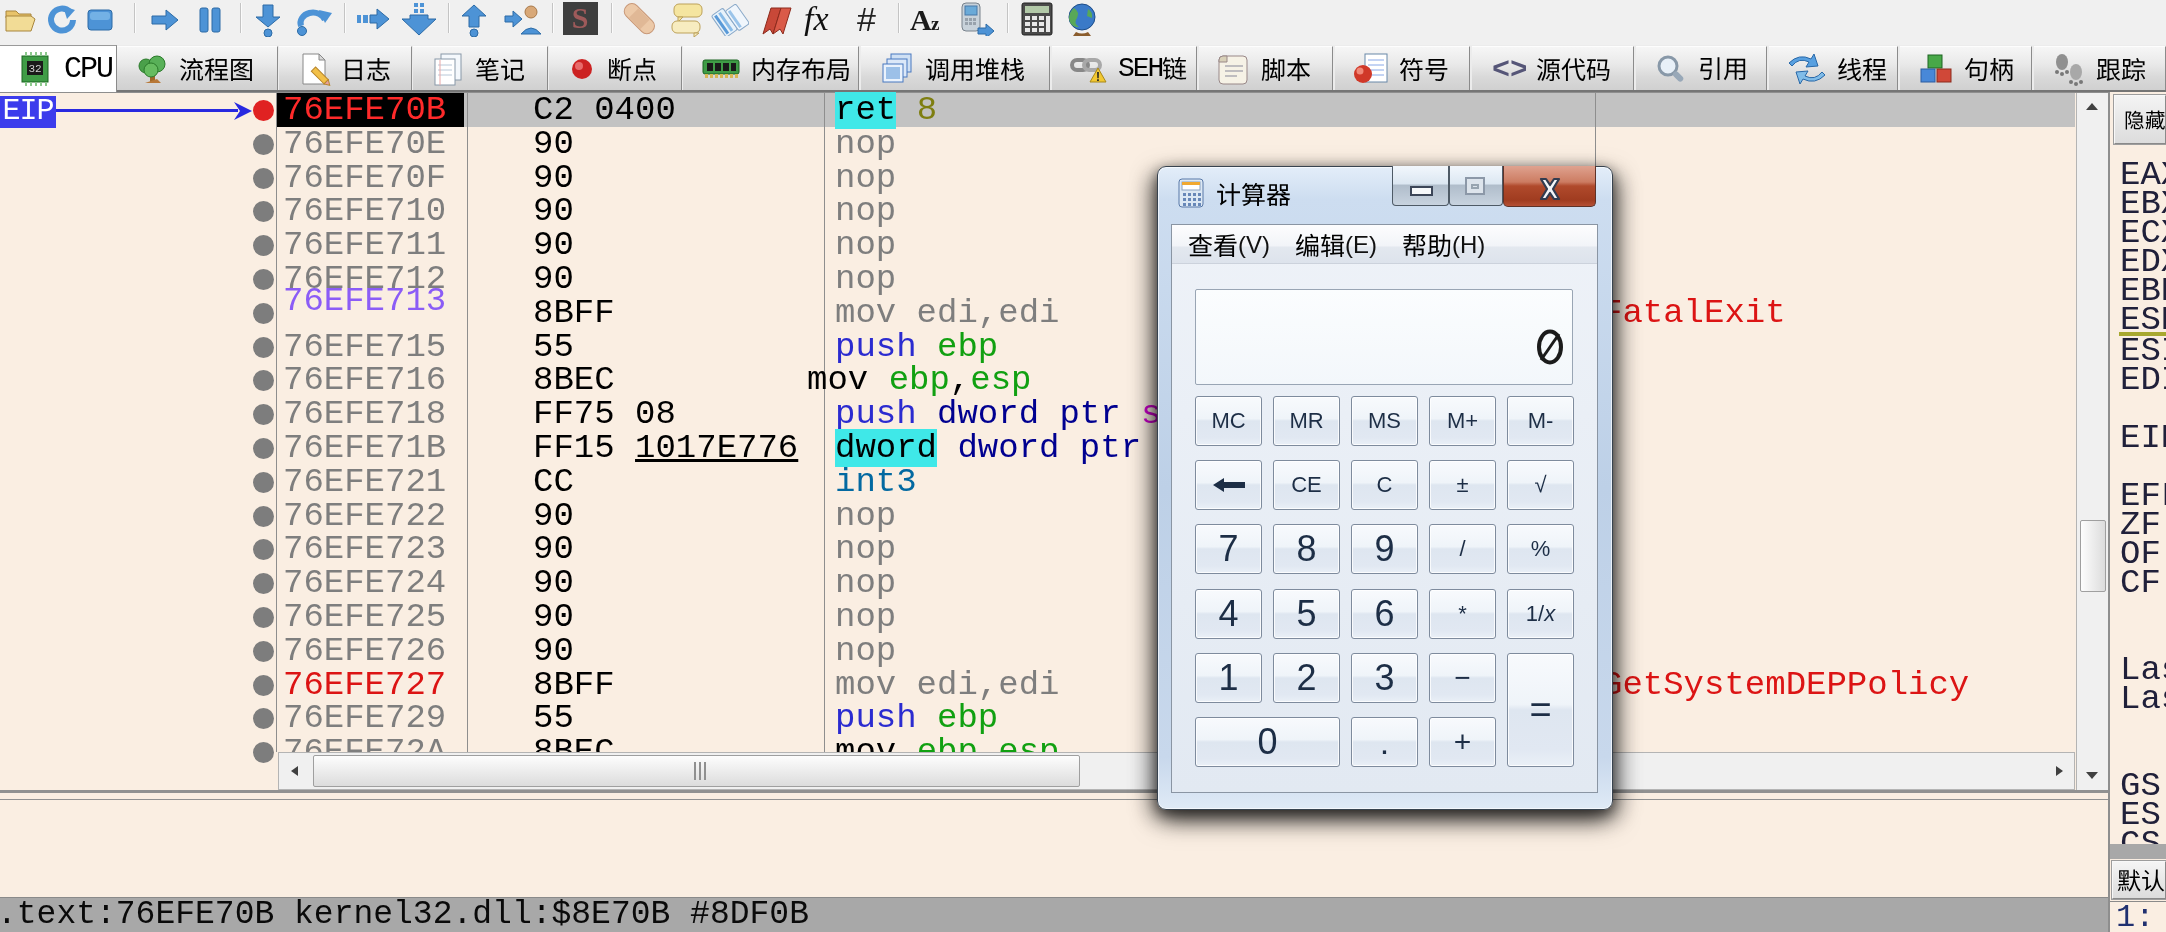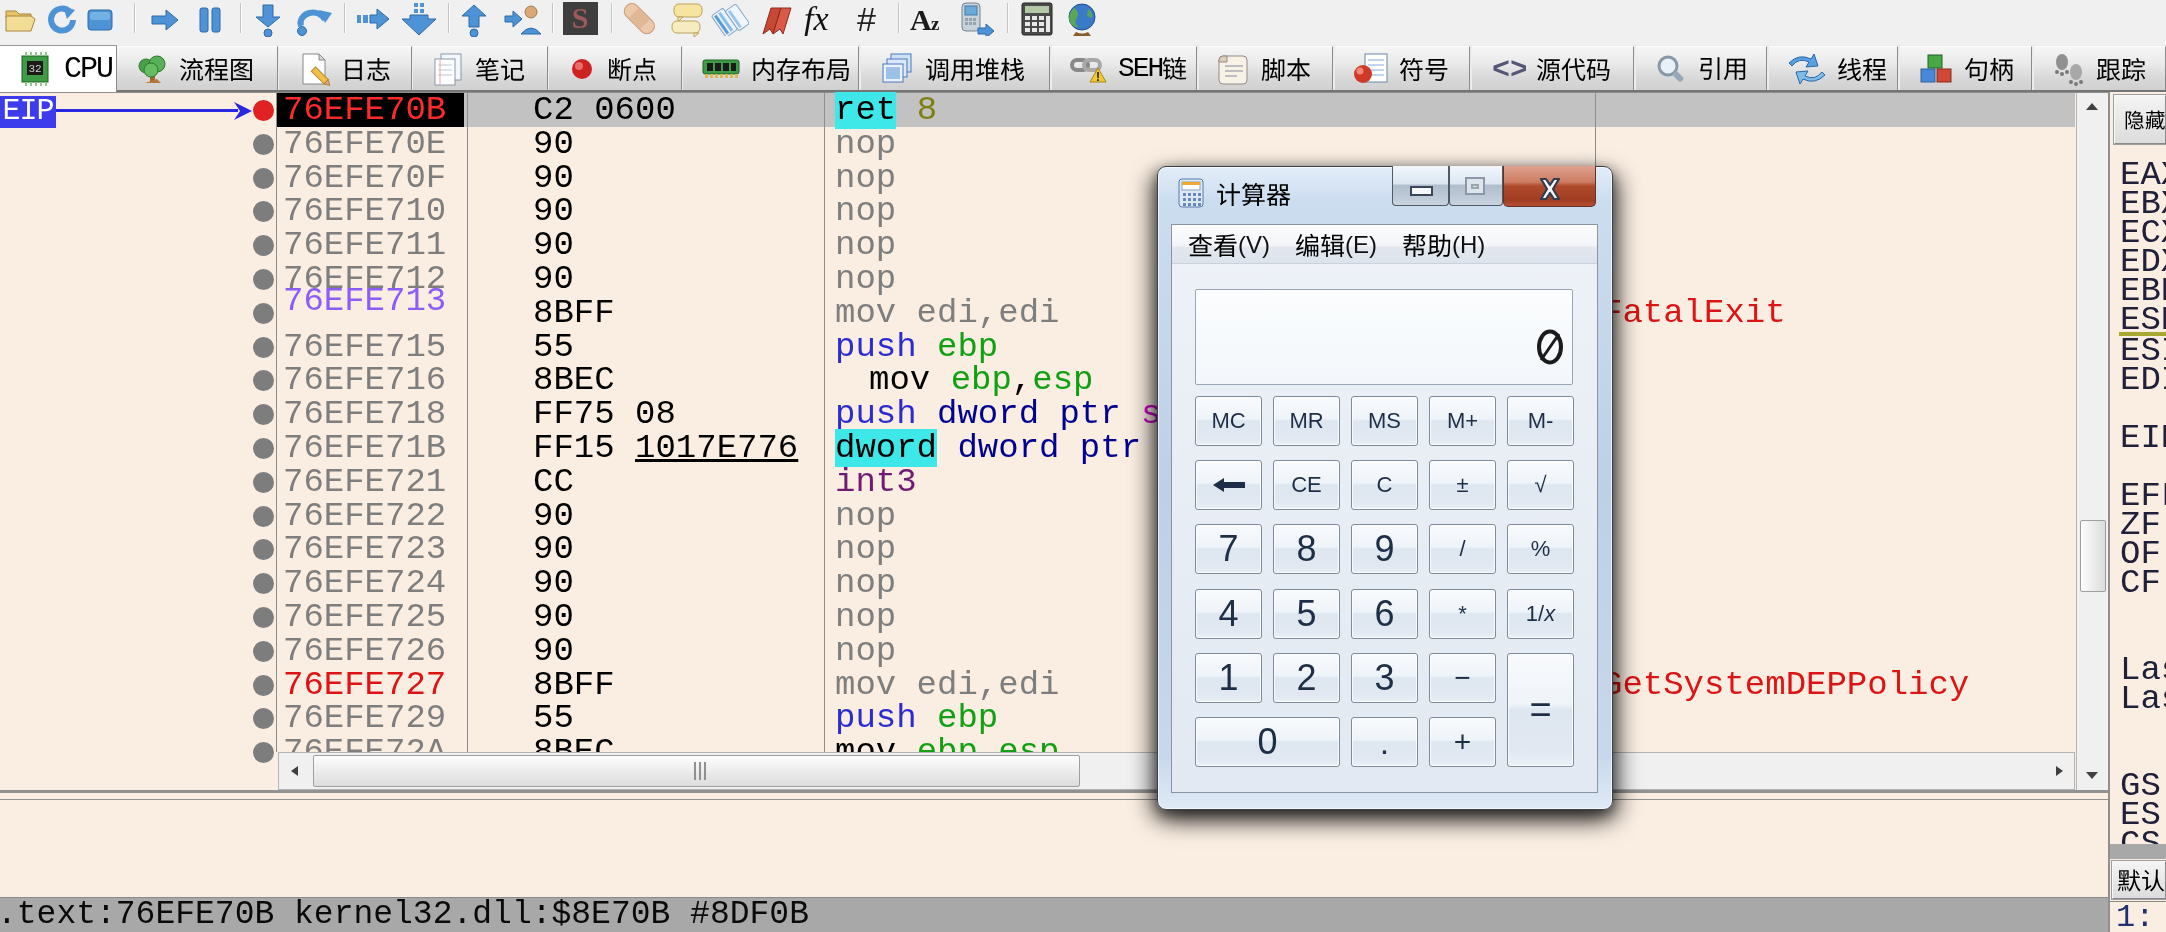--- a/index.html
+++ b/index.html
@@ -539,21 +539,21 @@
 <div class="dot" style="left:253px;top:472px;background:#7d7d7d"></div>
 <div class="dot" style="left:253px;top:506px;background:#7d7d7d"></div>
 <div class="dot" style="left:253px;top:539px;background:#7d7d7d"></div>
 <div class="dot" style="left:253px;top:573px;background:#7d7d7d"></div>
 <div class="dot" style="left:253px;top:607px;background:#7d7d7d"></div>
 <div class="dot" style="left:253px;top:641px;background:#7d7d7d"></div>
 <div class="dot" style="left:253px;top:675px;background:#7d7d7d"></div>
 <div class="dot" style="left:253px;top:708px;background:#7d7d7d"></div>
 <div class="dot" style="left:253px;top:742px;background:#7d7d7d"></div>
 <div class="row" style="top:93px;left:283px;color:#ff2a2a">76EFE70B</div>
-<div class="row" style="top:93px;left:533px;color:#000">C2 0600</div>
+<div class="row" style="top:93px;left:533px;color:#000">C2 0400</div>
 <div class="row" style="top:93px;left:835px"><span style="color:#000;background:#3fe8e8">ret</span><span style="color:#000"> </span><span style="color:#7e7e10">8</span></div>
 <div class="row" style="top:127px;left:283px;color:#7e7e7e">76EFE70E</div>
 <div class="row" style="top:127px;left:533px;color:#000">90</div>
 <div class="row" style="top:127px;left:835px"><span style="color:#7e7e7e">nop</span></div>
 <div class="row" style="top:161px;left:283px;color:#7e7e7e">76EFE70F</div>
 <div class="row" style="top:161px;left:533px;color:#000">90</div>
 <div class="row" style="top:161px;left:835px"><span style="color:#7e7e7e">nop</span></div>
 <div class="row" style="top:194px;left:283px;color:#7e7e7e">76EFE710</div>
 <div class="row" style="top:194px;left:533px;color:#000">90</div>
 <div class="row" style="top:194px;left:835px"><span style="color:#7e7e7e">nop</span></div>
@@ -565,30 +565,30 @@
 <div class="row" style="top:262px;left:835px"><span style="color:#7e7e7e">nop</span></div>
 <div class="row" style="top:284px;left:283px;color:#8b5cf6">76EFE713</div>
 <div class="row" style="top:296px;left:533px;color:#000">8BFF</div>
 <div class="row" style="top:296px;left:835px"><span style="color:#7e7e7e">mov edi,edi</span></div>
 <div class="row" style="top:296px;left:1602px;color:#dc1414">FatalExit</div>
 <div class="row" style="top:330px;left:283px;color:#7e7e7e">76EFE715</div>
 <div class="row" style="top:330px;left:533px;color:#000">55</div>
 <div class="row" style="top:330px;left:835px"><span style="color:#2b2bd0">push</span> <span style="color:#11a011">ebp</span></div>
 <div class="row" style="top:363px;left:283px;color:#7e7e7e">76EFE716</div>
 <div class="row" style="top:363px;left:533px;color:#000">8BEC</div>
-<div class="row" style="top:363px;left:869px"><span style="color:#000">mov</span> <span style="color:#11a011">ebp</span><span style="color:#000">,</span><span style="color:#11a011">esp</span></div>
+<div class="row" style="top:363px;left:807px"><span style="color:#000">mov</span> <span style="color:#11a011">ebp</span><span style="color:#000">,</span><span style="color:#11a011">esp</span></div>
 <div class="row" style="top:397px;left:283px;color:#7e7e7e">76EFE718</div>
 <div class="row" style="top:397px;left:533px;color:#000">FF75 08</div>
 <div class="row" style="top:397px;left:835px"><span style="color:#2b2bd0">push</span> <span style="color:#000090">dword ptr</span> <span style="color:#d000d0">ss:</span><span style="color:#000090">[</span><span style="color:#11a011">ebp</span><span style="color:#000">+8]</span></div>
 <div class="row" style="top:431px;left:283px;color:#7e7e7e">76EFE71B</div>
 <div class="row" style="top:431px;left:533px;color:#000">FF15 <u>1017E776</u></div>
 <div class="row" style="top:431px;left:835px"><span style="color:#000;background:#3fe8e8">dword</span> <span style="color:#000090">dword ptr</span> <span style="color:#d000d0">ds:</span><span style="color:#000090">[</span><span style="color:#dc1414">1017E776</span><span style="color:#000090">]</span></div>
 <div class="row" style="top:465px;left:283px;color:#7e7e7e">76EFE721</div>
 <div class="row" style="top:465px;left:533px;color:#000">CC</div>
-<div class="row" style="top:465px;left:835px"><span style="color:#701a75">int3</span></div>
+<div class="row" style="top:465px;left:835px"><span style="color:#0369a1">int3</span></div>
 <div class="row" style="top:499px;left:283px;color:#7e7e7e">76EFE722</div>
 <div class="row" style="top:499px;left:533px;color:#000">90</div>
 <div class="row" style="top:499px;left:835px"><span style="color:#7e7e7e">nop</span></div>
 <div class="row" style="top:532px;left:283px;color:#7e7e7e">76EFE723</div>
 <div class="row" style="top:532px;left:533px;color:#000">90</div>
 <div class="row" style="top:532px;left:835px"><span style="color:#7e7e7e">nop</span></div>
 <div class="row" style="top:566px;left:283px;color:#7e7e7e">76EFE724</div>
 <div class="row" style="top:566px;left:533px;color:#000">90</div>
 <div class="row" style="top:566px;left:835px"><span style="color:#7e7e7e">nop</span></div>
 <div class="row" style="top:600px;left:283px;color:#7e7e7e">76EFE725</div>

